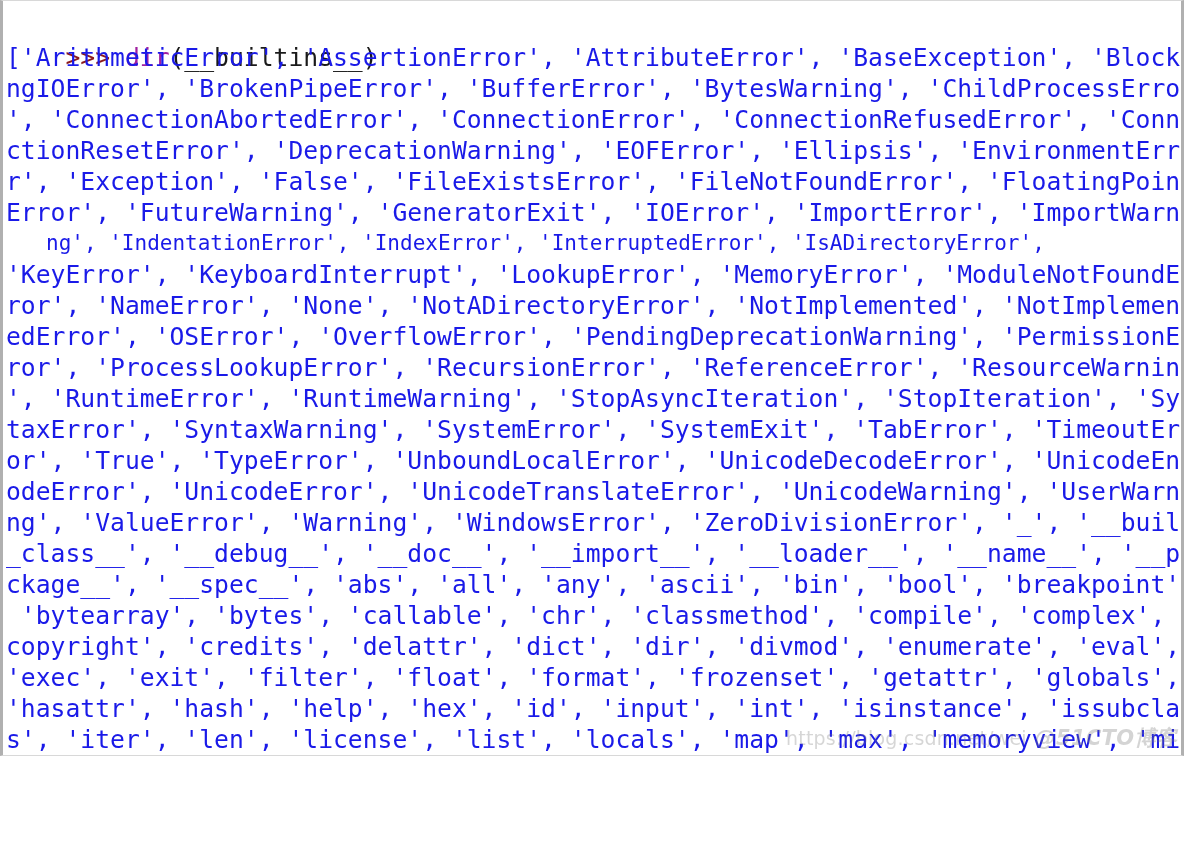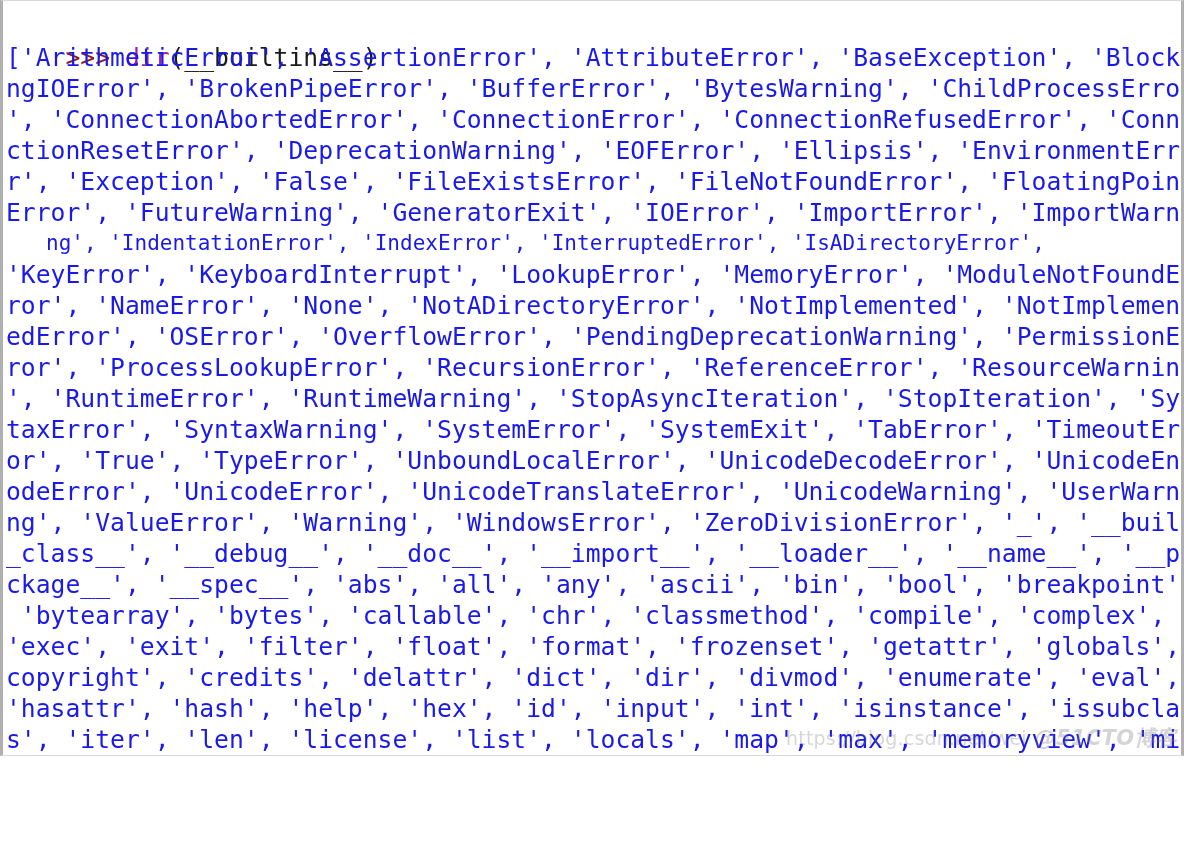--- a/index.html
+++ b/index.html
@@ -99,22 +99,22 @@
       <div class="line tok-output" style="font-size: 24.7px;">edError', 'OSError', 'OverflowError', 'PendingDeprecationWarning', 'PermissionEr</div>
       <div class="line tok-output" style="font-size: 24.7px;">ror', 'ProcessLookupError', 'RecursionError', 'ReferenceError', 'ResourceWarning</div>
       <div class="line tok-output" style="font-size: 24.7px;">', 'RuntimeError', 'RuntimeWarning', 'StopAsyncIteration', 'StopIteration', 'Syn</div>
       <div class="line tok-output" style="font-size: 24.7px;">taxError', 'SyntaxWarning', 'SystemError', 'SystemExit', 'TabError', 'TimeoutErr</div>
       <div class="line tok-output" style="font-size: 24.7px;">or', 'True', 'TypeError', 'UnboundLocalError', 'UnicodeDecodeError', 'UnicodeEnc</div>
       <div class="line tok-output" style="font-size: 24.7px;">odeError', 'UnicodeError', 'UnicodeTranslateError', 'UnicodeWarning', 'UserWarni</div>
       <div class="line tok-output" style="font-size: 24.7px;">ng', 'ValueError', 'Warning', 'WindowsError', 'ZeroDivisionError', '_', '__build</div>
       <div class="line tok-output" style="font-size: 24.7px;">_class__', '__debug__', '__doc__', '__import__', '__loader__', '__name__', '__pa</div>
       <div class="line tok-output" style="font-size: 24.7px;">ckage__', '__spec__', 'abs', 'all', 'any', 'ascii', 'bin', 'bool', 'breakpoint',</div>
       <div class="line tok-output" style="font-size: 24.7px;"> 'bytearray', 'bytes', 'callable', 'chr', 'classmethod', 'compile', 'complex', '</div>
+      <div class="line tok-output" style="font-size: 24.7px;">copyright', 'credits', 'delattr', 'dict', 'dir', 'divmod', 'enumerate', 'eval', </div>
       <div class="line tok-output" style="font-size: 24.7px;">'exec', 'exit', 'filter', 'float', 'format', 'frozenset', 'getattr', 'globals', </div>
-      <div class="line tok-output" style="font-size: 24.7px;">copyright', 'credits', 'delattr', 'dict', 'dir', 'divmod', 'enumerate', 'eval', </div>
       <div class="line tok-output" style="font-size: 24.7px;">'hasattr', 'hash', 'help', 'hex', 'id', 'input', 'int', 'isinstance', 'issubclas</div>
       <div class="line tok-output" style="font-size: 24.7px;">s', 'iter', 'len', 'license', 'list', 'locals', 'map', 'max', 'memoryview', 'min</div>
       <div class="line tok-output" style="font-size: 24.7px;">', 'next', 'object', 'oct', 'open', 'ord', 'pow', 'print', 'property', 'quit', '</div>
       <div class="line tok-output" style="font-size: 24.7px;">range', 'repr', 'reversed', 'round', 'set', 'setattr', 'slice', 'sorted', 'stati</div>
       <div class="line tok-output" style="font-size: 24.7px; margin-left: 16px;">cmethod', 'str', 'sum', 'super', 'tuple', 'type', 'vars', 'zip']</div>
     </div>
 
   <div id="watermark">
     <span class="wm-url">https://blog.csdn.net/wei</span>
     <span class="wm-brand">@51CTO博客</span>

